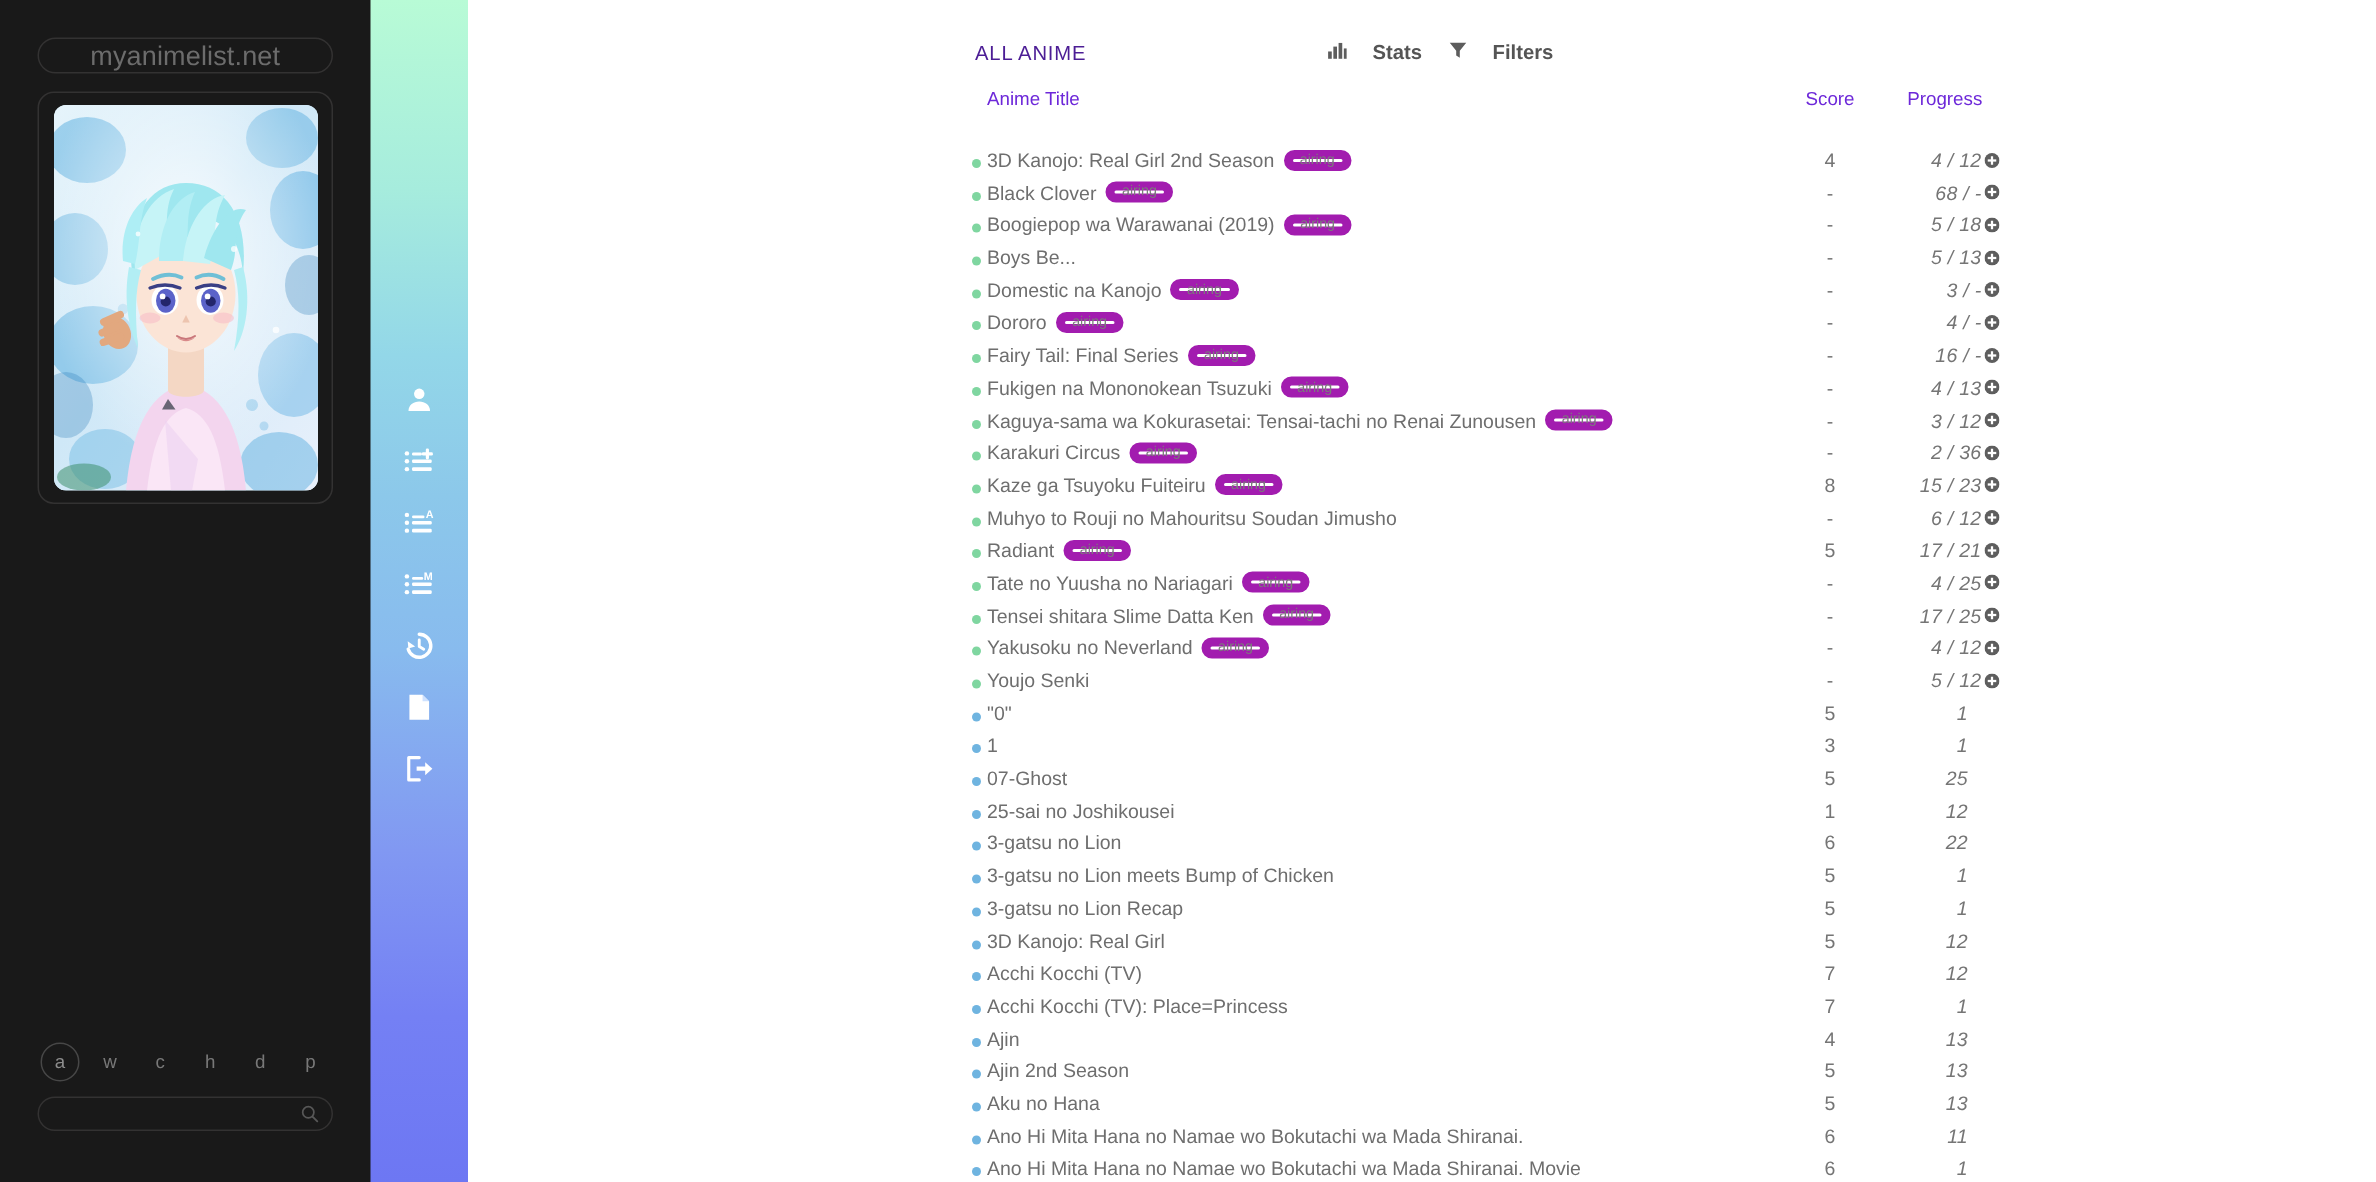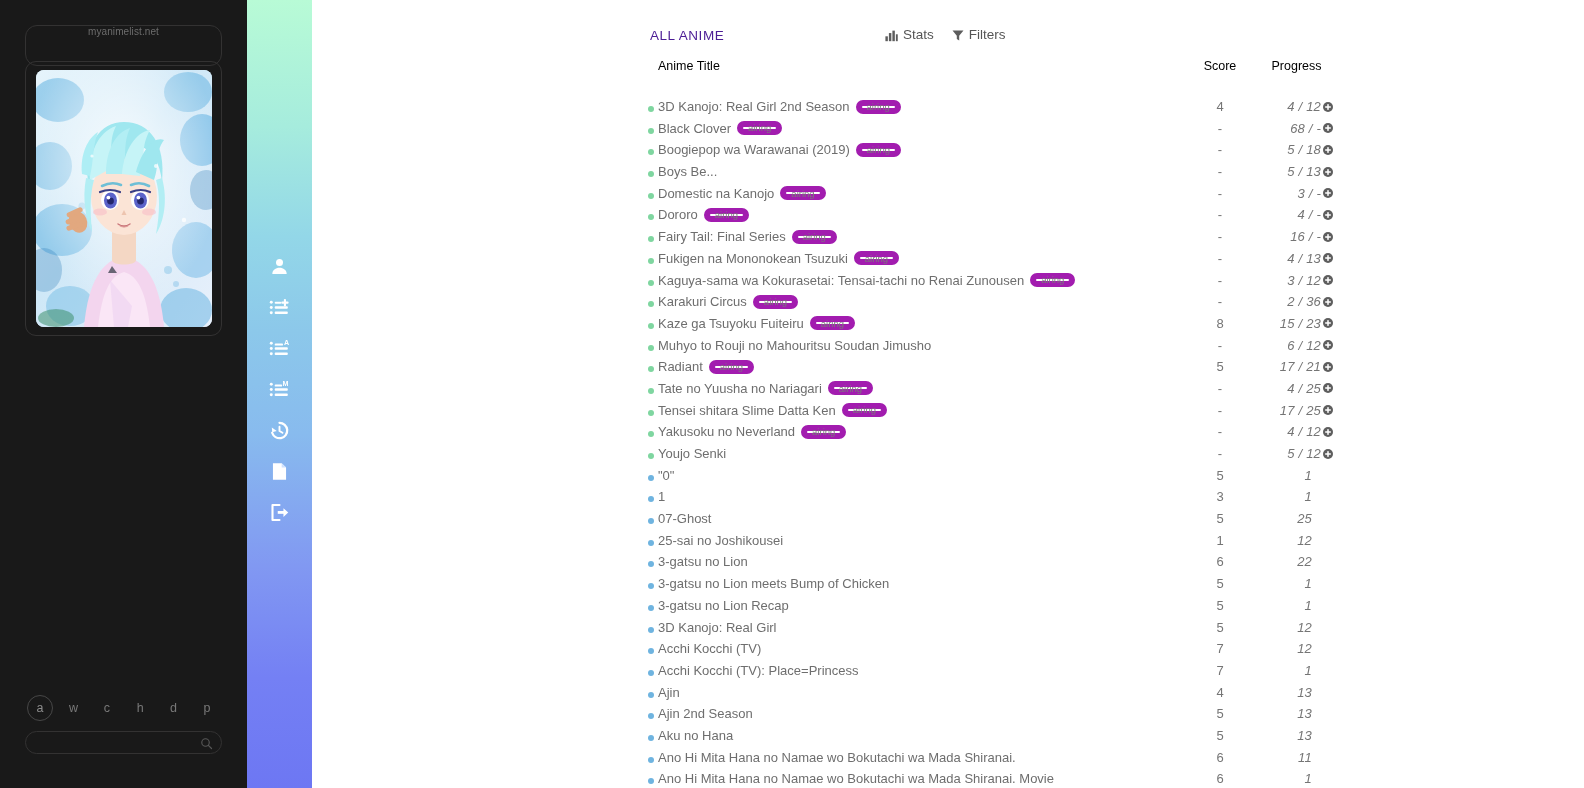--- a/index.html
+++ b/index.html
@@ -13,25 +13,25 @@
 
   
   .left-panel {
     width: 247px; height: 788px;
     background: #191919;
     position: relative;
     flex: 0 0 247px;
   }
   .site-pill {
     position: absolute; left: 25px; top: 25px;
-    width: 197px; height: 41px;
+    width: 197px; height: 24px;
     border: 1px solid #333232;
     border-radius: 12px;
-    display: flex; justify-content: center;
-    color: #6c6c6c; font-size: 10px; letter-spacing: .1px;
+    display: flex; align-items: center; justify-content: center;
+    color: #6c6c6c; font-size: 18px; letter-spacing: .1px;
   }
   .avatar-card {
     position: absolute; left: 25px; top: 61px;
     width: 197px; height: 275px;
     border: 1px solid #333232;
     border-radius: 11px;
     display: flex; align-items: center; justify-content: center;
   }
   .avatar {
     width: 176px; height: 257px;
@@ -104,26 +104,26 @@
   }
   .list-title {
     position: absolute; left: 338px; top: 28px;
     font-size: 13.5px; color: #4c1d95; letter-spacing: .55px;
   }
   .top-actions {
     position: absolute; left: 573px; top: 27px;
     display: flex; align-items: center; gap: 18px;
     font-size: 13.5px; color: #555;
   }
-  .top-action { display: flex; align-items: flex-end; gap: 5px; }
+  .top-action { display: flex; align-items: flex-start; gap: 17px; font-weight: bold; }
   .top-action svg { display: block; }
 
   .cols {
     position: absolute; left: 0; top: 59px; width: 100%;
-    height: 18px; font-size: 12.5px; color: #000000;
+    height: 18px; font-size: 12.5px; color: #6d28d9;
   }
   .c-title { position: absolute; left: 346px; }
   .c-score { position: absolute; left: 884px; width: 48px; text-align: center; }
   .c-prog  { position: absolute; left: 948px; width: 73px; text-align: center; }
 
   .rows {
     position: absolute; left: 0; top: 80px; width: 100%;
     height: 708px; overflow: hidden; margin-top: 18px;
   }
   .row {

